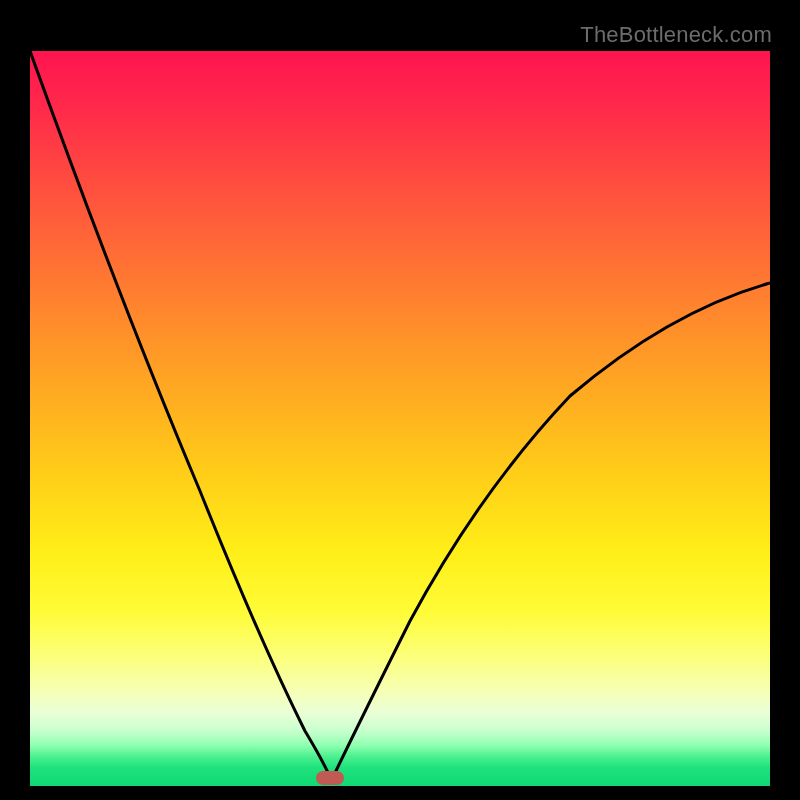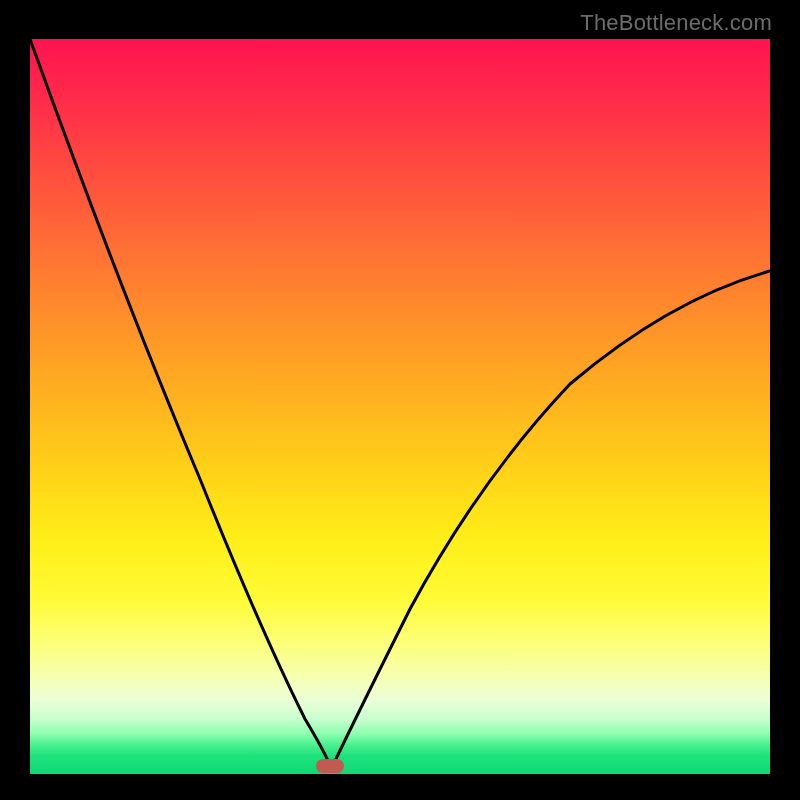--- a/index.html
+++ b/index.html
@@ -6,21 +6,21 @@
     margin: 0;
     padding: 0;
     width: 800px;
     height: 800px;
     overflow: hidden;
     background: #000;
     font-family: Arial, Helvetica, sans-serif;
   }
   .frame {
     position: absolute;
-    top: 4px;
+    top: 16px;
     left: 0;
     width: 800px;
     height: 712px;
     background: #000;
   }
   .plot-area {
     position: absolute;
     top: 35px;
     left: 30px;
     width: 740px;

